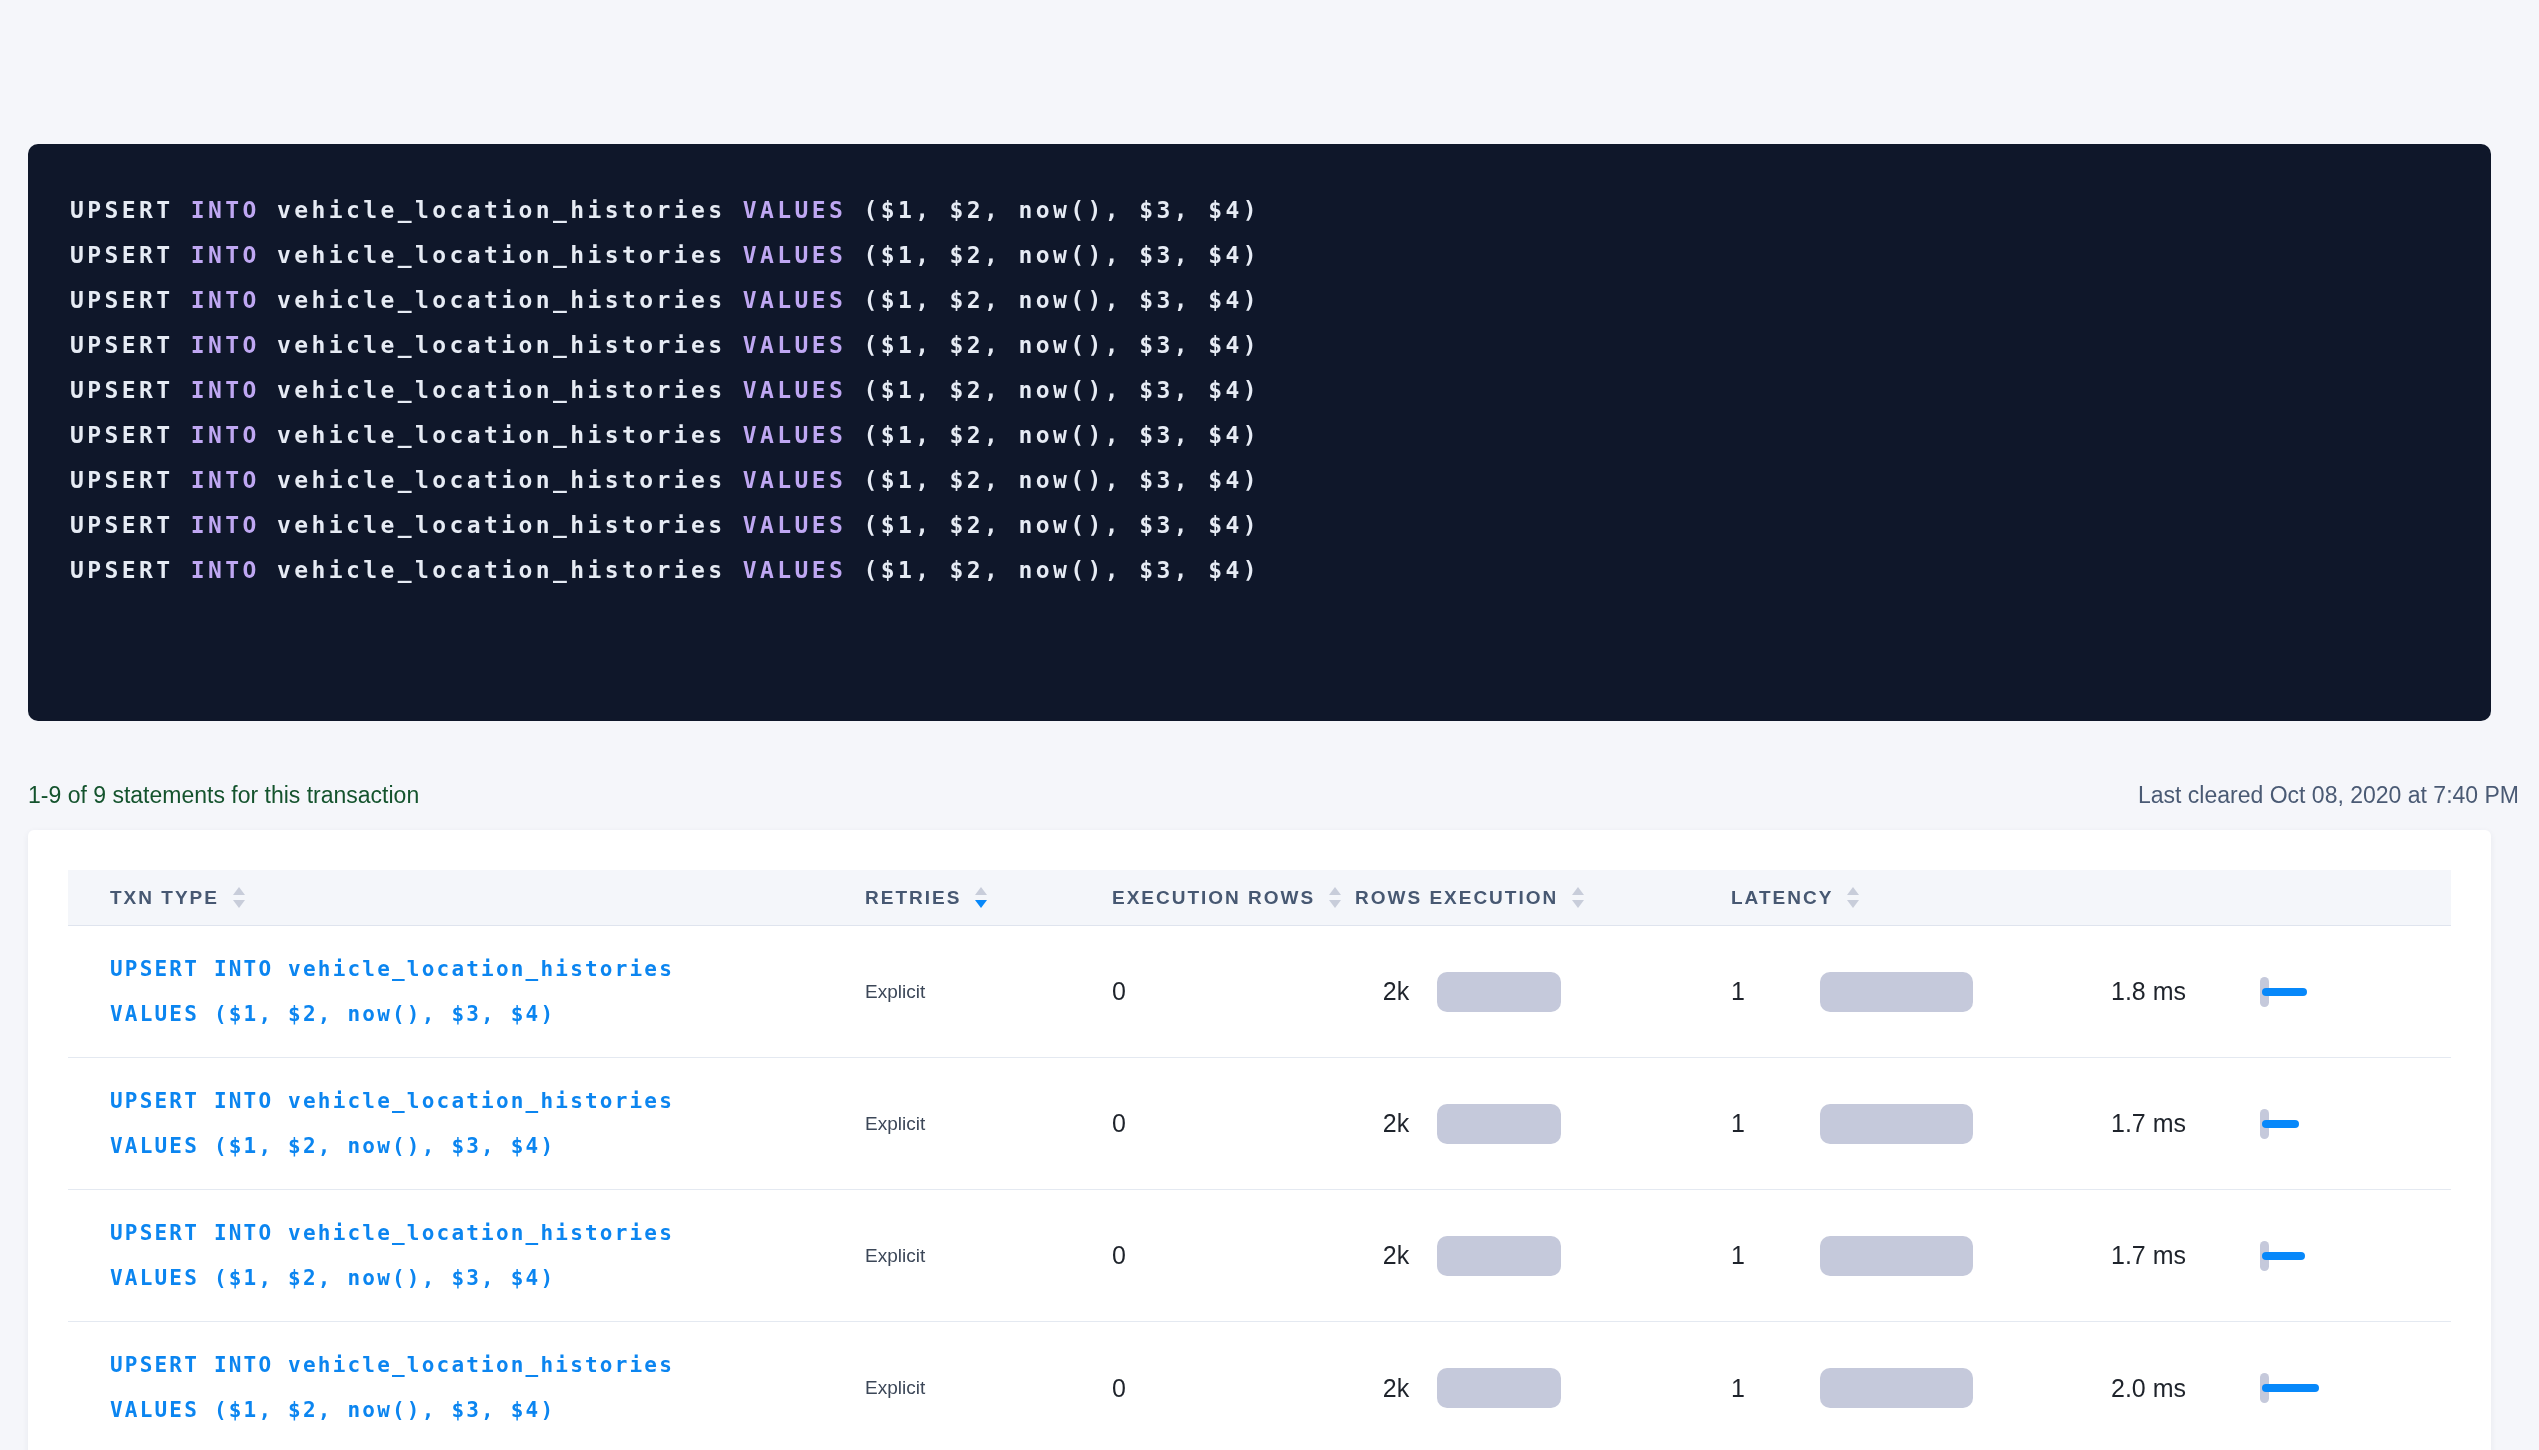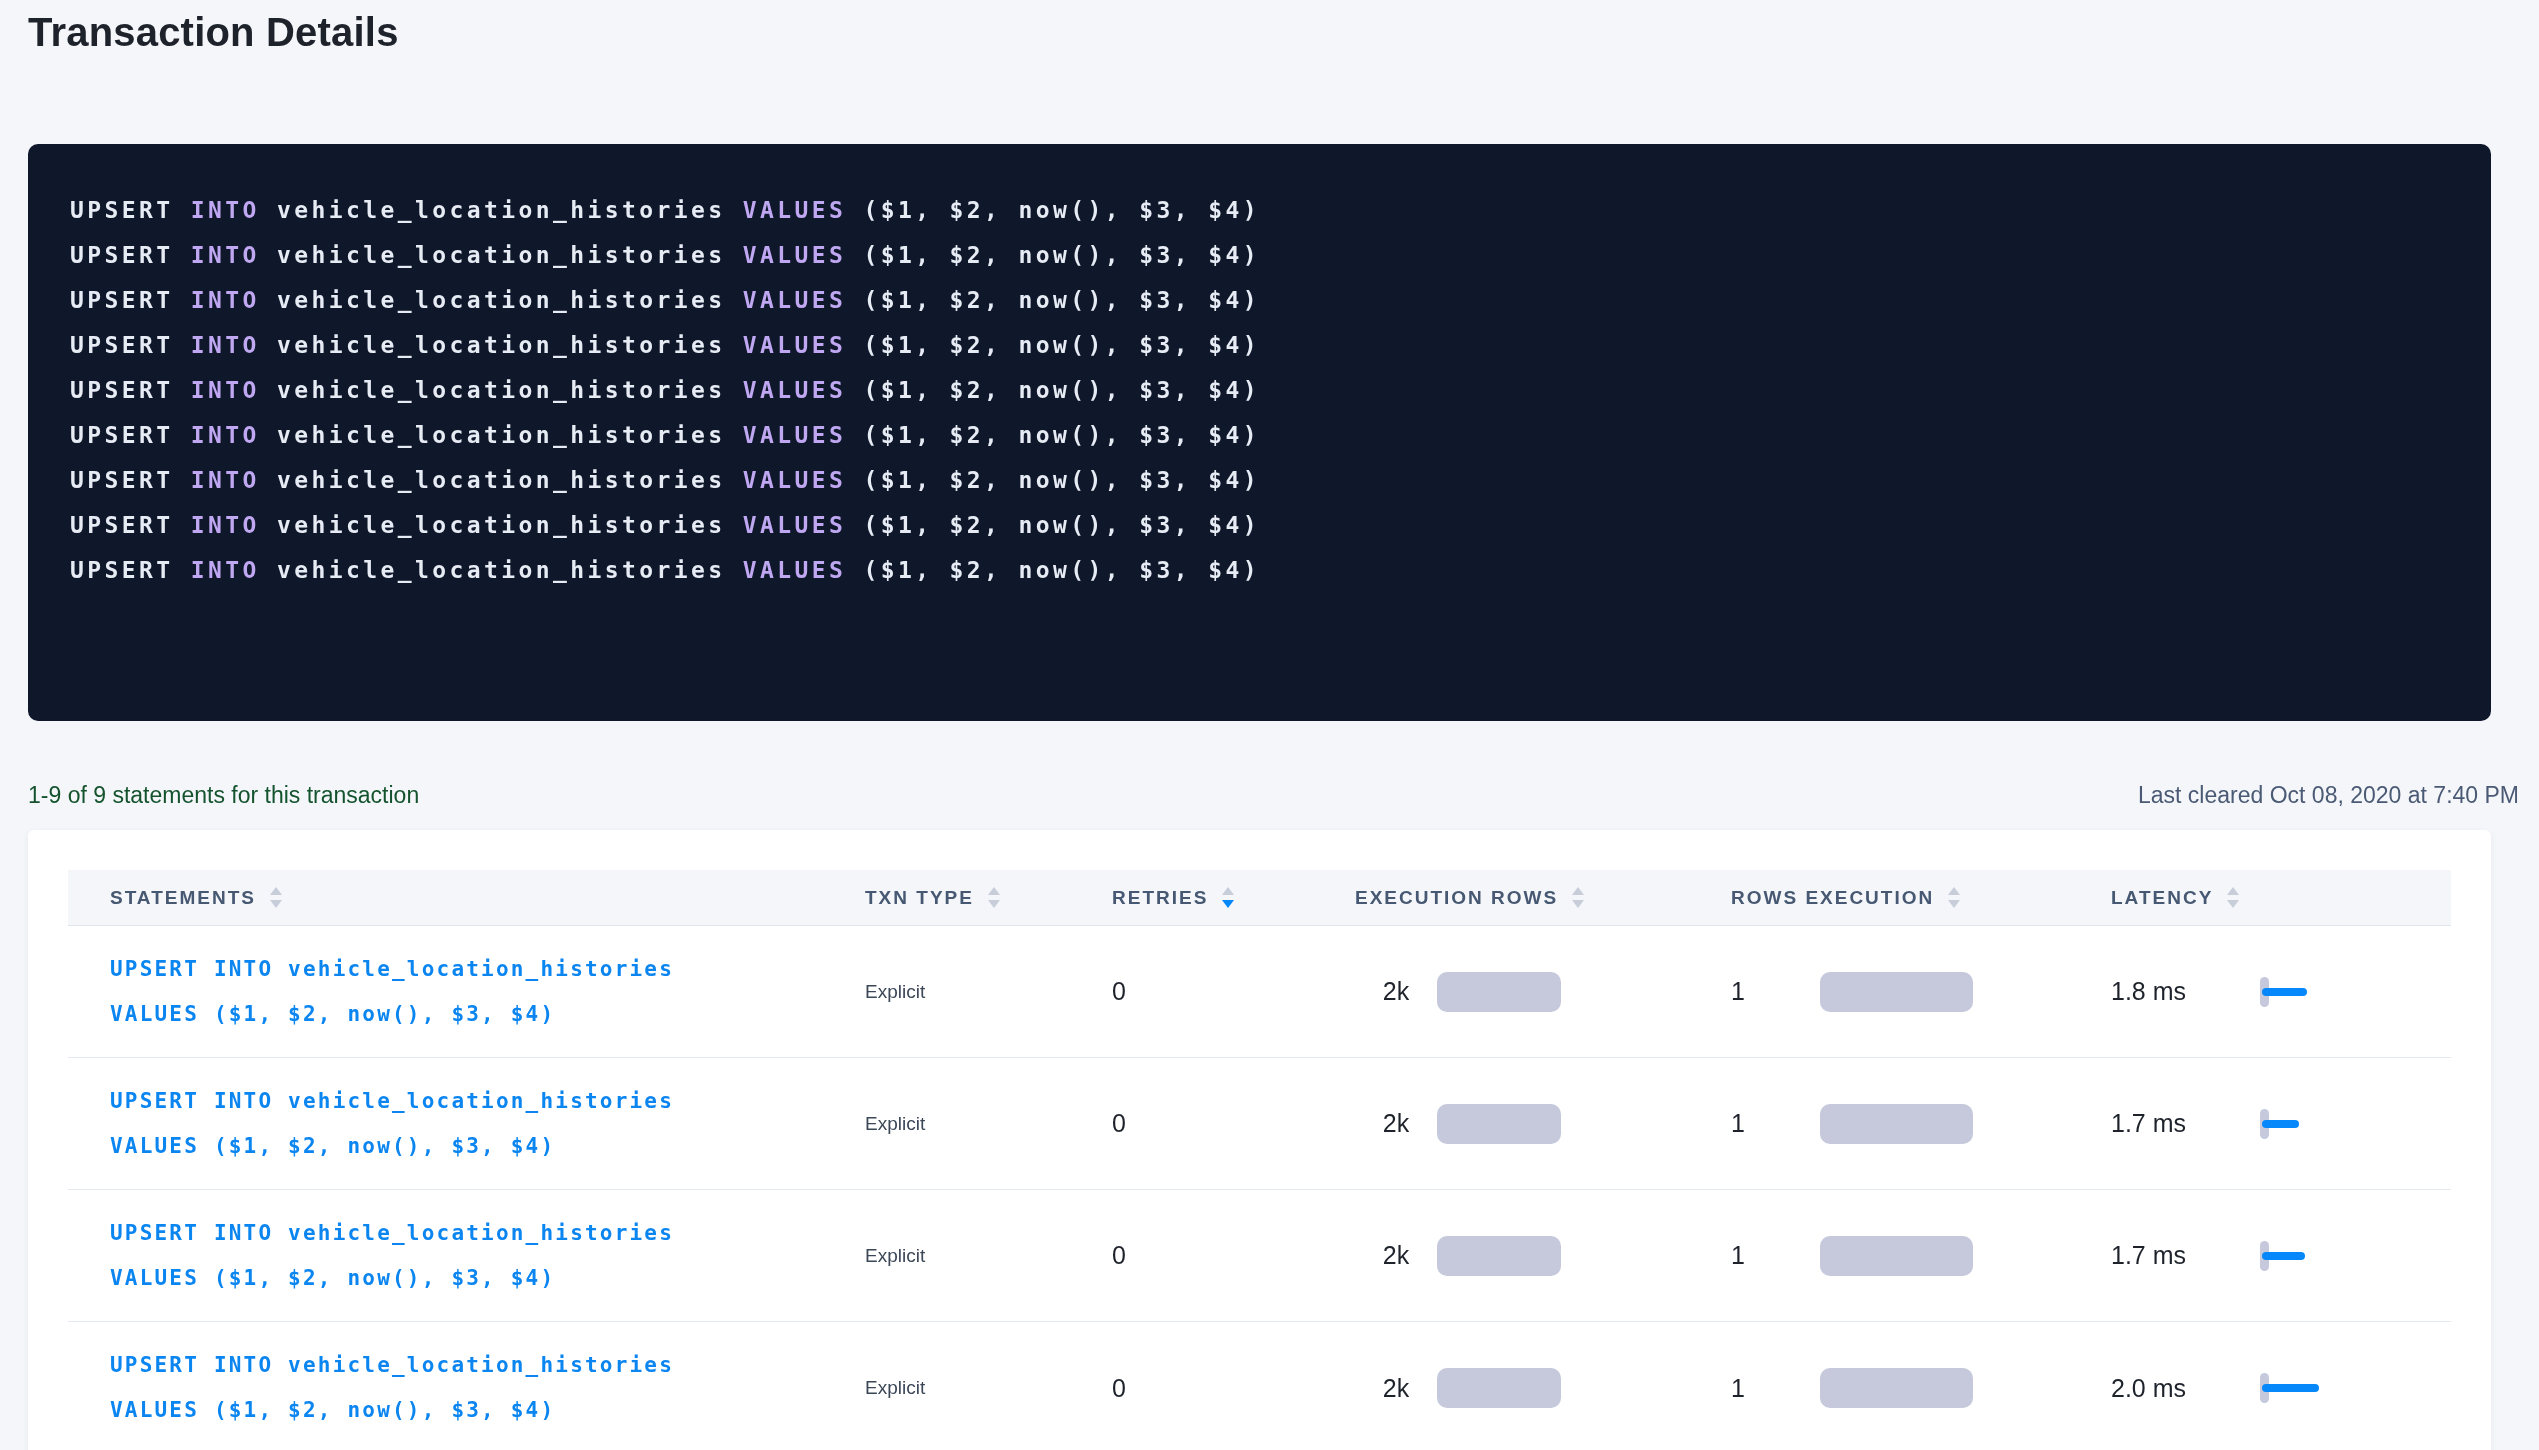--- a/index.html
+++ b/index.html
@@ -42,46 +42,38 @@
   .val-lat  { width:149px; }
   .gbar { height:40px; border-radius:10px; background:#c5c9db; }
   .lat-chart { position:relative; width:130px; height:30px; }
   .lat-pill { position:absolute; left:0; top:0; width:9px; height:30px; border-radius:5px; background:#c5c9db; }
   .lat-bar  { position:absolute; left:2px; top:11px; height:8px; border-radius:4px; background:#0788fa; }
 </style>
 </head>
 <body>
 
 <div class="page">
-  <h1 class="page-title">Transaction Details</h1>
 
   <div class="sql-box">
       <div class="code-line"><span>UPSERT </span><span class="kw">INTO</span><span> vehicle_location_histories </span><span class="kw">VALUES</span><span> ($1, $2, now(), $3, $4)</span></div>
       <div class="code-line"><span>UPSERT </span><span class="kw">INTO</span><span> vehicle_location_histories </span><span class="kw">VALUES</span><span> ($1, $2, now(), $3, $4)</span></div>
       <div class="code-line"><span>UPSERT </span><span class="kw">INTO</span><span> vehicle_location_histories </span><span class="kw">VALUES</span><span> ($1, $2, now(), $3, $4)</span></div>
       <div class="code-line"><span>UPSERT </span><span class="kw">INTO</span><span> vehicle_location_histories </span><span class="kw">VALUES</span><span> ($1, $2, now(), $3, $4)</span></div>
       <div class="code-line"><span>UPSERT </span><span class="kw">INTO</span><span> vehicle_location_histories </span><span class="kw">VALUES</span><span> ($1, $2, now(), $3, $4)</span></div>
       <div class="code-line"><span>UPSERT </span><span class="kw">INTO</span><span> vehicle_location_histories </span><span class="kw">VALUES</span><span> ($1, $2, now(), $3, $4)</span></div>
       <div class="code-line"><span>UPSERT </span><span class="kw">INTO</span><span> vehicle_location_histories </span><span class="kw">VALUES</span><span> ($1, $2, now(), $3, $4)</span></div>
       <div class="code-line"><span>UPSERT </span><span class="kw">INTO</span><span> vehicle_location_histories </span><span class="kw">VALUES</span><span> ($1, $2, now(), $3, $4)</span></div>
       <div class="code-line"><span>UPSERT </span><span class="kw">INTO</span><span> vehicle_location_histories </span><span class="kw">VALUES</span><span> ($1, $2, now(), $3, $4)</span></div>
     </div>
 
   <div class="status-left">1-9 of 9 statements for this transaction</div>
   <div class="status-right">Last cleared Oct 08, 2020 at 7:40 PM</div>
 
   <div class="card">
     <div class="thead">
-        <div class="th">
-          <span class="th-label">STATEMENTS</span>
-          <span class="sort">
-            <i class="tri up"></i>
-            <i class="tri down"></i>
-          </span>
-        </div>
         <div class="th">
           <span class="th-label">TXN TYPE</span>
           <span class="sort">
             <i class="tri up"></i>
             <i class="tri down"></i>
           </span>
         </div>
         <div class="th">
           <span class="th-label">RETRIES</span>
           <span class="sort">

